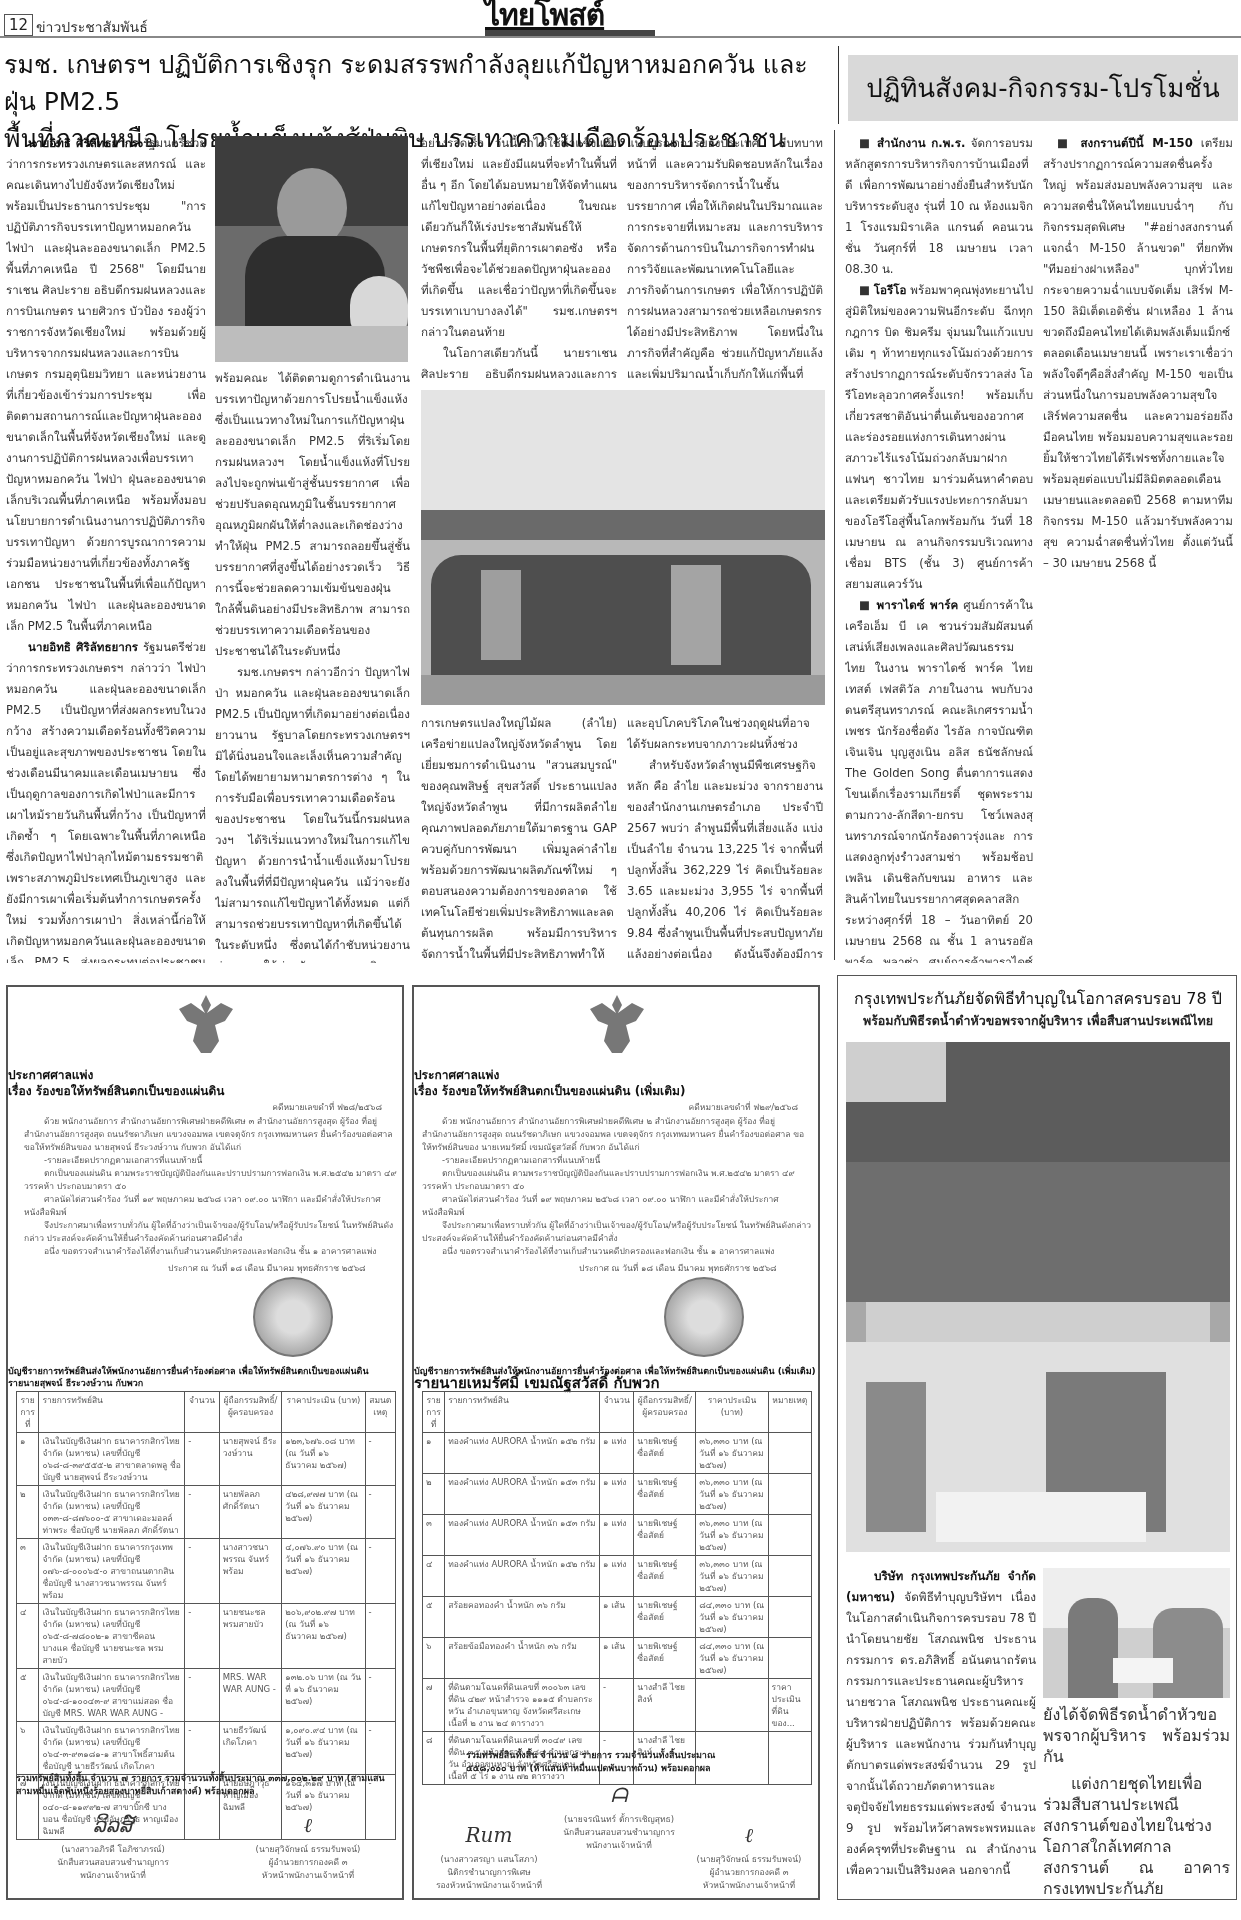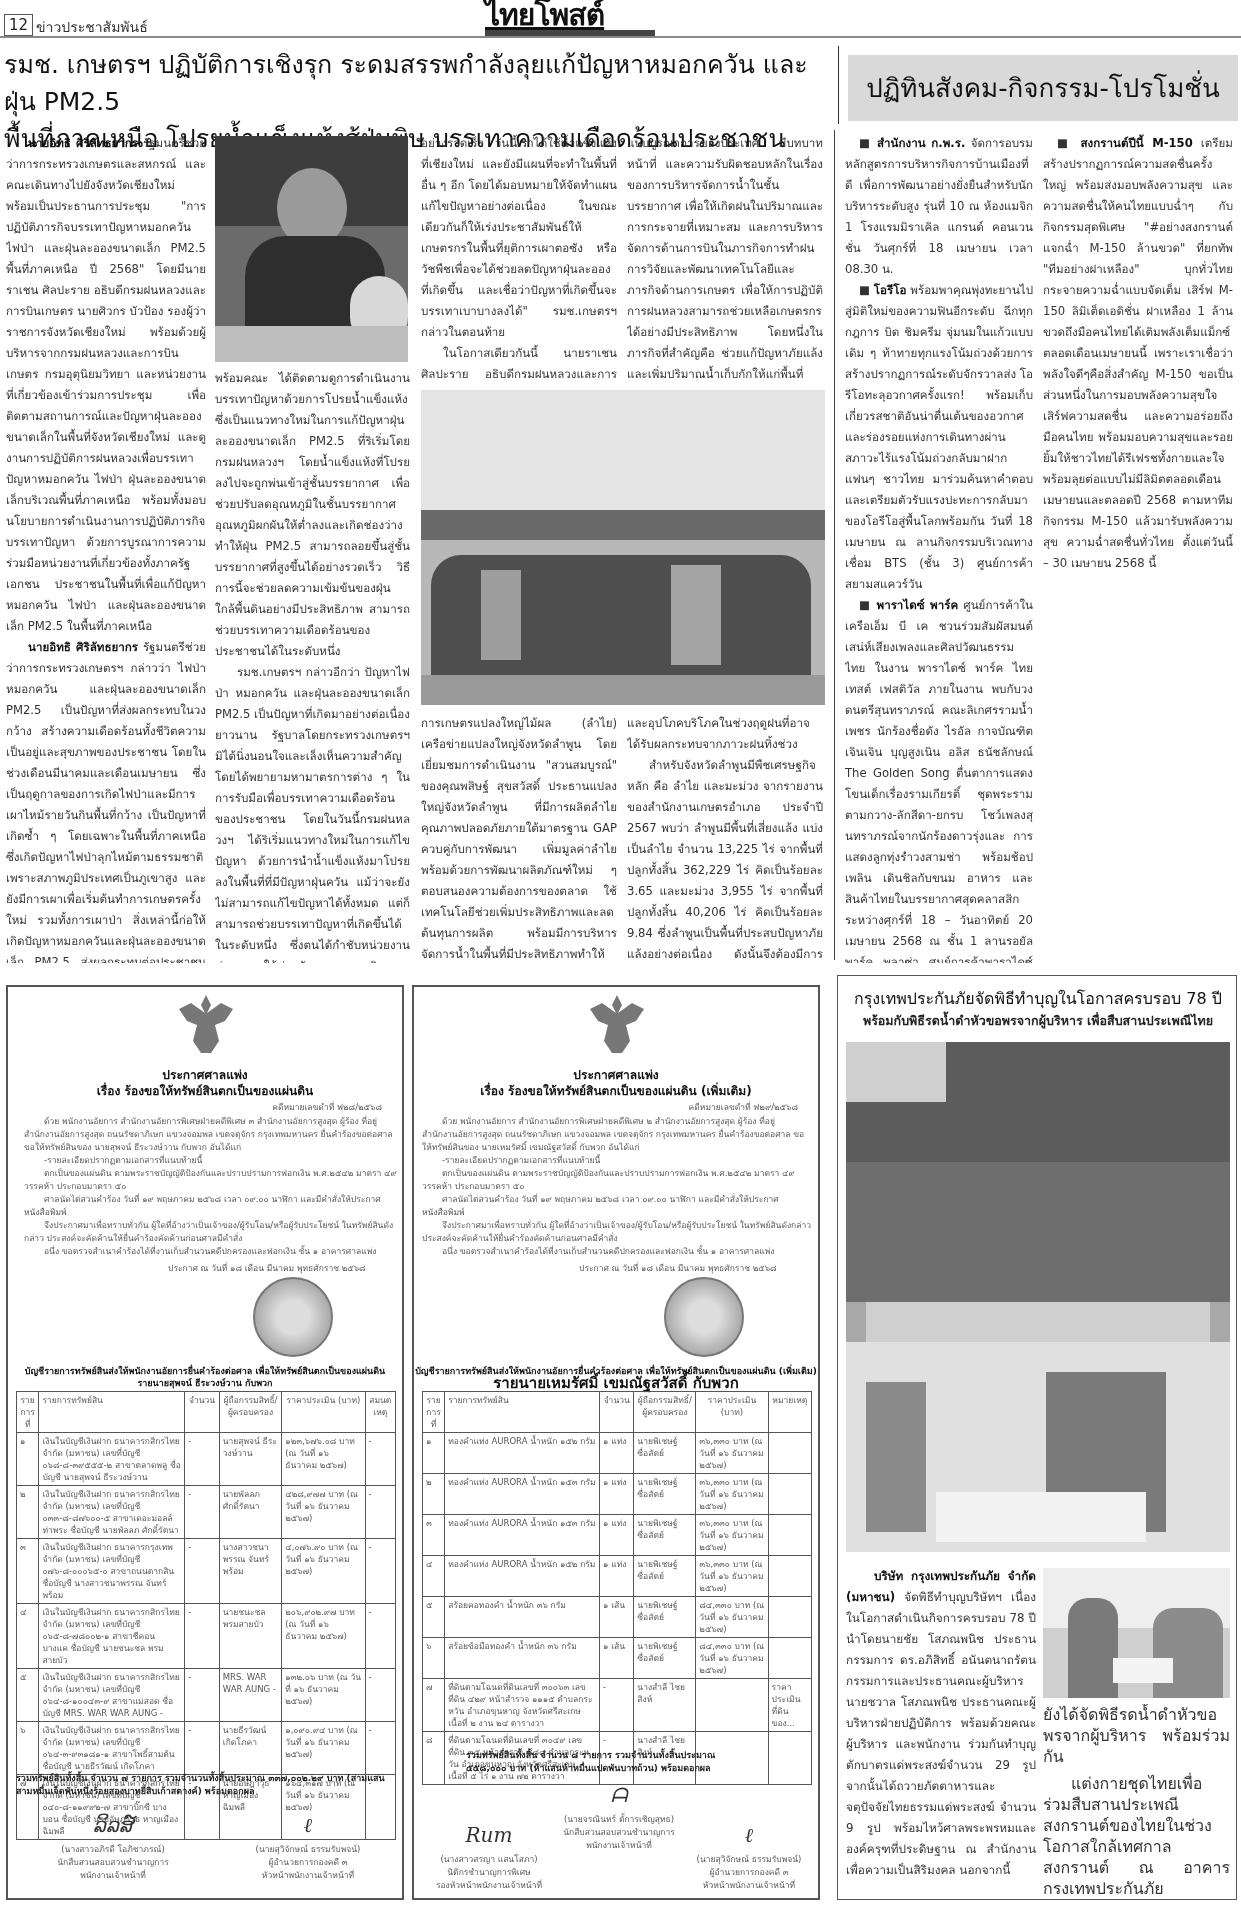--- a/index.html
+++ b/index.html
@@ -16,21 +16,21 @@
   .col-title { position: absolute; left: 848px; top: 55px; width: 390px; height: 66px; background: #d9d9d9; font-size: 26px; line-height: 66px; text-align: center; color: #111; }
   .body-text { position: absolute; font-family: "DejaVu Sans", sans-serif; font-size: 11.6px; line-height: 21px; color: #333; text-align: justify; overflow: hidden; }
   .body-text b { color: #111; }
   .photo { position: absolute; background: #8a8a8a; overflow: hidden; }
   .photo .ph-a { position: absolute; background: #5a5a5a; }
   .photo .ph-b { position: absolute; background: #c4c4c4; }
   .photo .ph-c { position: absolute; background: #2c2c2c; border-radius: 50%; }
   .colrule { position: absolute; width: 1px; background: #444; }
   .boxed { position: absolute; border: 2px solid #555; background: #fff; }
   .garuda { position: absolute; width: 70px; height: 70px; }
-  .ann-title { position: absolute; width: 100%; text-align: center; font-weight: bold; font-size: 12px; line-height: 17px; color: #111; }
+  .ann-title { position: absolute; width: 100%; font-weight: bold; font-size: 12px; line-height: 17px; color: #111; }
   .ann-body { position: absolute; font-size: 8.5px; line-height: 13px; color: #555; }
   .seal { position: absolute; width: 80px; height: 80px; border-radius: 50%; border: 2px solid #777; background: radial-gradient(circle, #ddd 30%, #aaa 70%); }
   table.ledger { position: absolute; border-collapse: collapse; font-size: 8.5px; color: #555; }
   table.ledger th, table.ledger td { border: 1px solid #555; padding: 2px 3px; vertical-align: top; line-height: 12px; font-weight: normal; }
   .total { position: absolute; font-size: 9px; font-weight: bold; color: #222; line-height: 13px; }
   .sig { position: absolute; text-align: center; font-size: 8.5px; line-height: 13px; color: #555; }
   .sig .scribble { font-family: "DejaVu Serif", serif; font-style: italic; font-size: 20px; color: #333; height: 36px; line-height: 36px; }
 </style>
 </head>
 <body>

